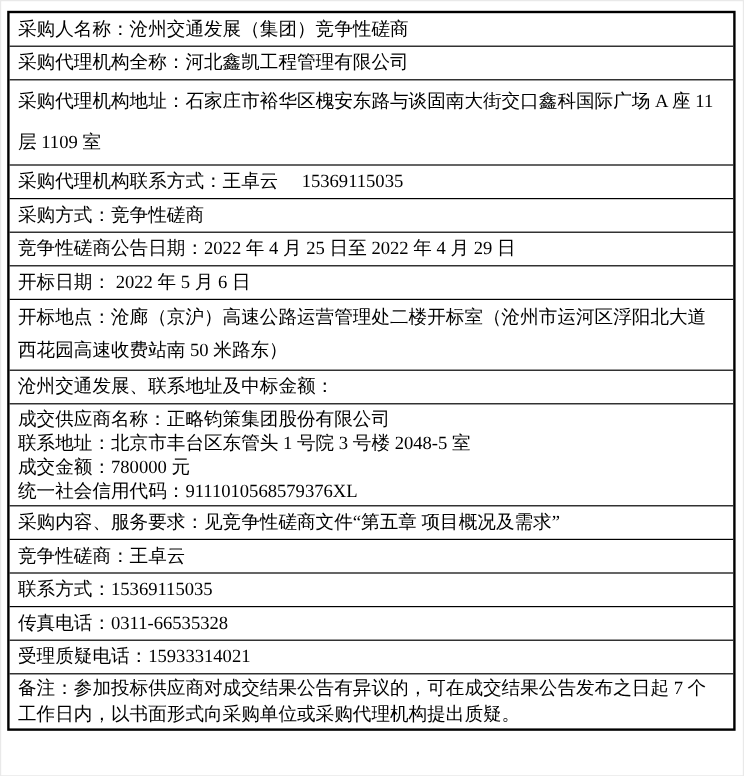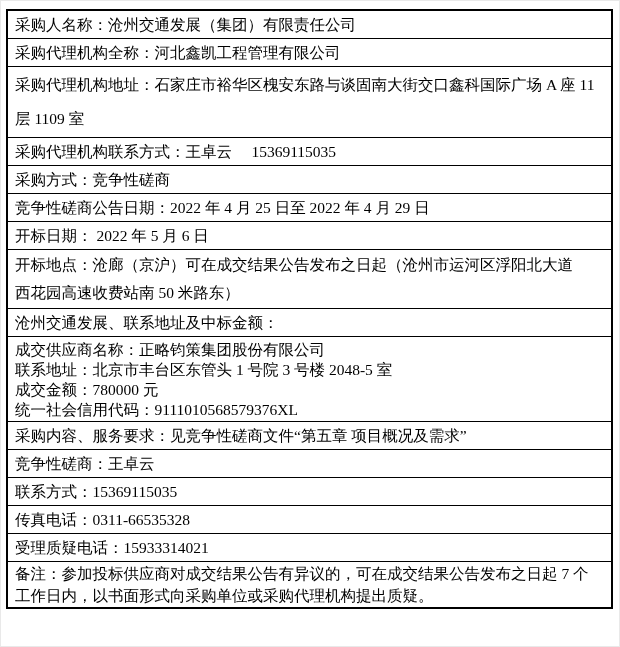--- a/index.html
+++ b/index.html
@@ -58,21 +58,21 @@
   .row-remarks             { min-height: 42px; }
   .row-remarks p           { line-height: 21.5px; }
 </style>
 </head>
 <body>
 
 <div class="page">
   <div class="doc-table">
 
     <div class="row">
-      <p>采购人名称：沧州交通发展（集团）有限责任公司</p>
+      <p>采购人名称：沧州交通发展（集团）竞争性磋商</p>
     </div>
 
     <div class="row">
       <p>采购代理机构全称：河北鑫凯工程管理有限公司</p>
     </div>
 
     <div class="row row-agency-address">
       <p>采购代理机构地址：石家庄市裕华区槐安东路与谈固南大街交口鑫科国际广场 A 座 11</p>
       <p>层 1109 室</p>
     </div>
@@ -87,21 +87,21 @@
 
     <div class="row">
       <p>竞争性磋商公告日期：2022 年 4 月 25 日至 2022 年 4 月 29 日</p>
     </div>
 
     <div class="row">
       <p>开标日期： 2022 年 5 月 6 日</p>
     </div>
 
     <div class="row row-bid-opening-location">
-      <p>开标地点：沧廊（京沪）可在成交结果公告发布之日起（沧州市运河区浮阳北大道</p>
+      <p>开标地点：沧廊（京沪）高速公路运营管理处二楼开标室（沧州市运河区浮阳北大道</p>
       <p>西花园高速收费站南 50 米路东）</p>
     </div>
 
     <div class="row">
       <p>沧州交通发展、联系地址及中标金额：</p>
     </div>
 
     <div class="row row-winner-details">
       <p>成交供应商名称：正略钧策集团股份有限公司</p>
       <p>联系地址：北京市丰台区东管头 1 号院 3 号楼 2048-5 室</p>

